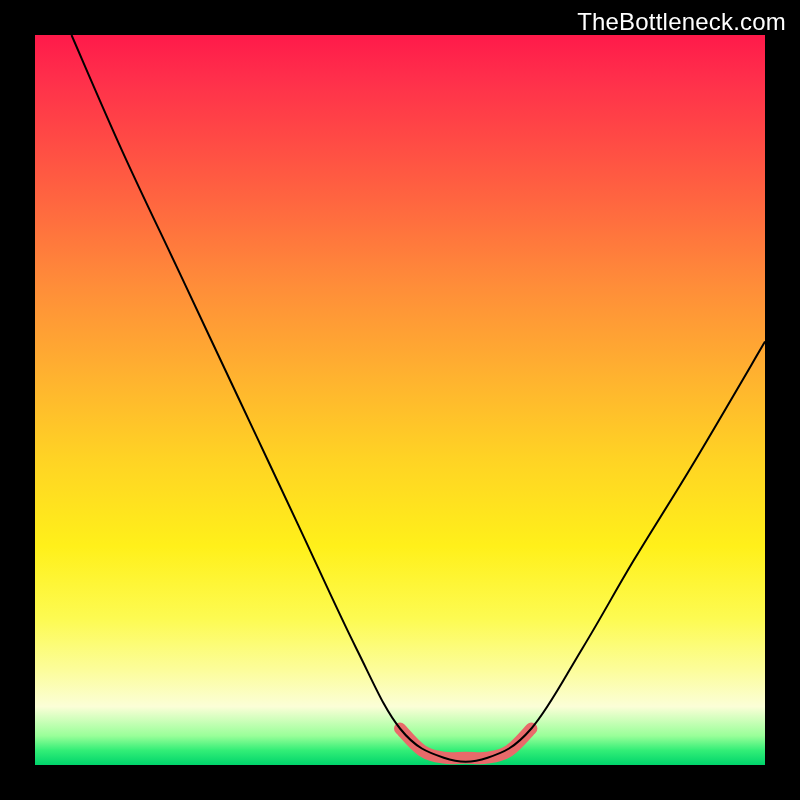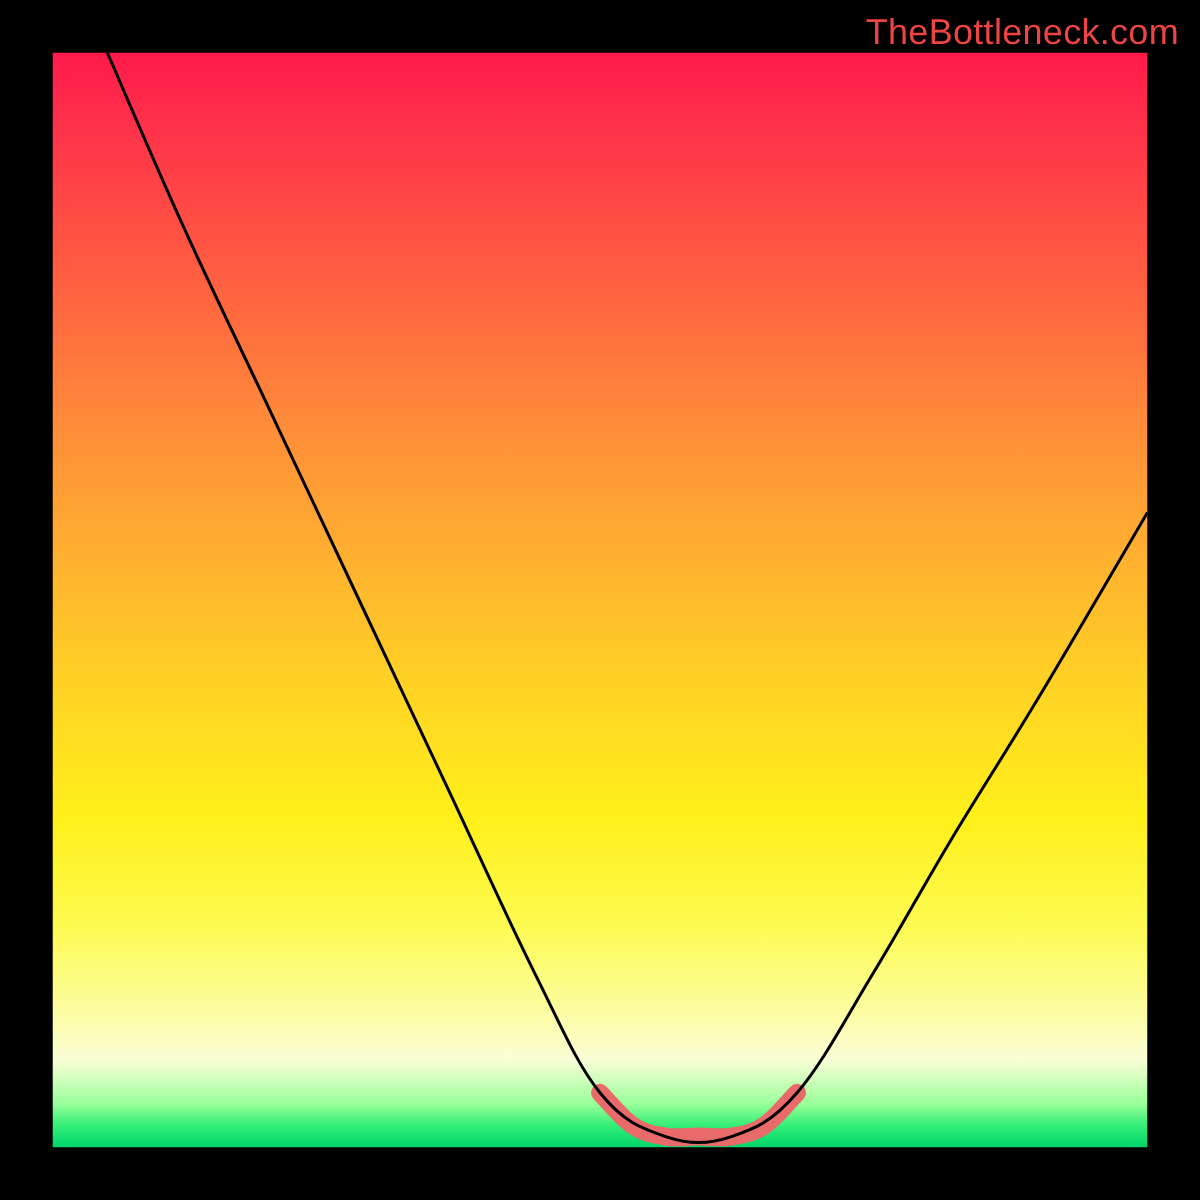--- a/index.html
+++ b/index.html
@@ -9,21 +9,21 @@
     width: 800px;
     height: 800px;
     background: #000;
   }
   .watermark {
     position: absolute;
     top: 8px;
     right: 14px;
     font-family: Arial, Helvetica, sans-serif;
     font-size: 24px;
-    color: #ef4444;
+    color: #ffffff;
     font-weight: 400;
     letter-spacing: 0.2px;
     z-index: 3;
   }
   .plot {
     position: absolute;
     left: 35px;
     top: 35px;
     width: 730px;
     height: 730px;

